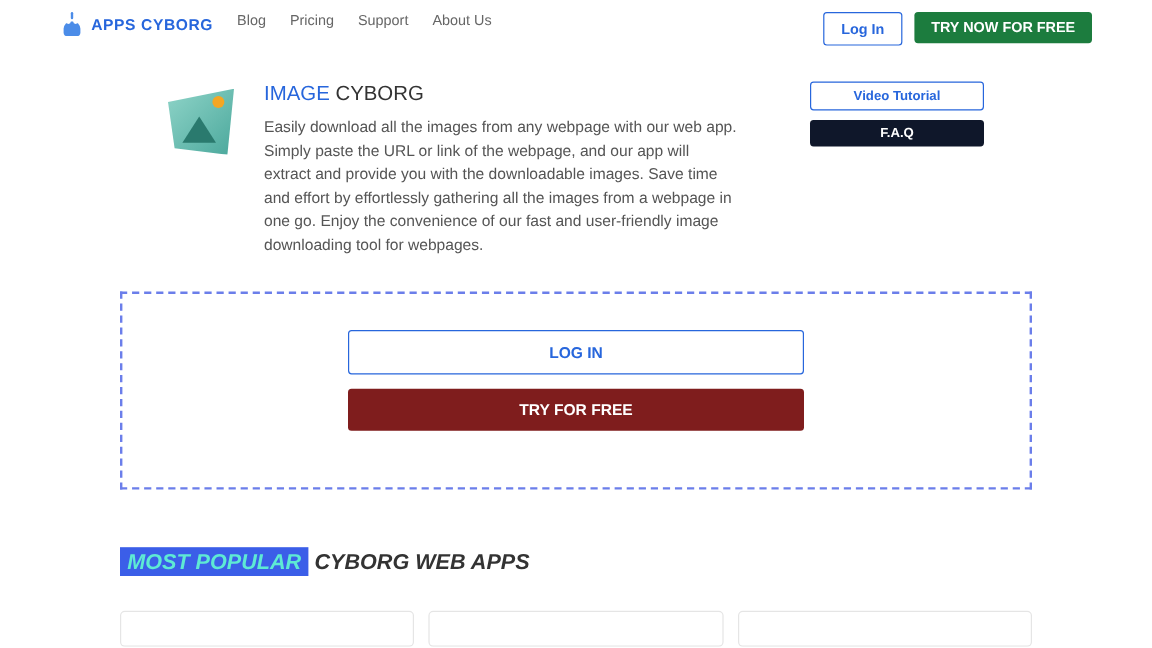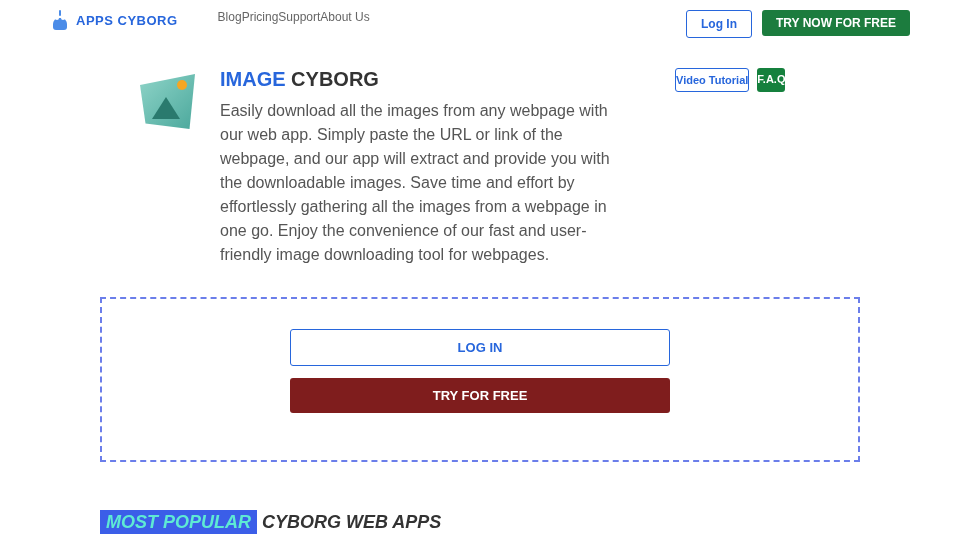--- a/index.html
+++ b/index.html
@@ -4,38 +4,38 @@
 <style>
 *{margin:0;padding:0;box-sizing:border-box;font-family:-apple-system,BlinkMacSystemFont,"Segoe UI",Arial,sans-serif}
 body{background:#fff;color:#333;font-size:13px}
 .header{display:flex;align-items:flex-start;padding:10px 0;max-width:860px;margin:0 auto}
 .logo{display:flex;align-items:center;gap:6px;font-weight:700;color:#2766dc;font-size:13px;letter-spacing:0.5px}
 .logo-icon{width:20px;height:20px;position:relative}
 .logo-icon-body{width:14px;height:12px;background:#4b8ce8;border-radius:6px 6px 3px 3px;position:absolute;bottom:0;left:3px}
 .logo-icon-eye{width:4px;height:4px;background:#fff;border-radius:50%;position:absolute;top:6px}
 .logo-icon-eye.l{left:5px}.logo-icon-eye.r{right:5px}
 .logo-icon-ant{width:2px;height:6px;background:#4b8ce8;position:absolute;top:0;left:9px;border-radius:1px}
-.nav{display:flex;margin-left:40px;flex:1}
+.nav{display:flex;gap:20px;margin-left:20px;flex:1}
 .nav a{color:#666;text-decoration:none;font-size:12px}
 .btn{padding:6px 14px;font-size:12px;font-weight:600;border-radius:3px;cursor:pointer;text-decoration:none;display:inline-block}
 .btn-outline-blue{border:1.5px solid #2766dc;color:#2766dc;background:#fff}
 .btn-green{background:#1c7c3e;color:#fff;border:none}
 .hero{max-width:680px;margin:20px auto 30px;display:flex;gap:25px;align-items:flex-start}
 .hero-icon{width:55px;height:55px;flex-shrink:0;position:relative;margin-top:6px}
 .hero-icon-bg{width:100%;height:100%;background:linear-gradient(135deg,#8fd4c8 0%,#4ba89c 100%);clip-path:polygon(0 20%,100% 0,90% 100%,10% 90%)}
 .hero-icon-sun{width:10px;height:10px;background:#f5a623;border-radius:50%;position:absolute;top:6px;right:8px}
 .hero-icon-mtn{width:0;height:0;border-left:14px solid transparent;border-right:14px solid transparent;border-bottom:22px solid #2a7a6e;position:absolute;bottom:10px;left:12px}
 .hero-content{flex:1}
-.hero-title{font-size:20px;font-weight:700;margin-bottom:8px}
+.hero-title{font-size:17px;font-weight:400;margin-bottom:8px}
 .hero-title .accent{color:#2766dc}
-.hero-desc{font-size:16px;color:#555;line-height:1.5;max-width:395px}
-.hero-side{display:flex;flex-direction:row;gap:8px;width:145px;flex-shrink:0}
+.hero-desc{font-size:13px;color:#555;line-height:1.5;max-width:395px}
+.hero-side{display:flex;flex-direction:column;gap:8px;width:145px;flex-shrink:0}
 .btn-side{padding:5px 0;text-align:center;font-size:11px;font-weight:600;border-radius:3px;cursor:pointer}
 .btn-side-outline{border:1.5px solid #2766dc;color:#2766dc;background:#fff}
-.btn-side-yellow{background:#15803d;color:#fff;border:none}
+.btn-side-yellow{background:#0f172a;color:#fff;border:none}
 .cta-box{max-width:760px;margin:0 auto 50px;border:2.5px dashed #6b7eea;padding:30px 0 35px;text-align:center}
 .cta-text{font-size:12px;color:#333;margin-bottom:20px}
 .cta-btn{display:block;width:380px;margin:0 auto 12px;padding:10px 0;font-size:13px;font-weight:700;border-radius:3px;cursor:pointer}
 .cta-login{border:1.5px solid #2766dc;color:#2766dc;background:#fff}
 .cta-try{background:#7f1d1d;color:#fff;border:none}
 .section{max-width:760px;margin:0 auto}
 .section-title{font-size:18px;font-weight:700;margin-bottom:30px;font-style:italic}
 .section-title .hl{background:#3b5ee8;color:#5eead4;padding:2px 6px}
 .cards{display:flex;gap:12px}
 .card{flex:1;border:1px solid #e5e5e5;border-radius:4px;padding:14px 12px;display:flex;gap:10px;align-items:flex-start}

